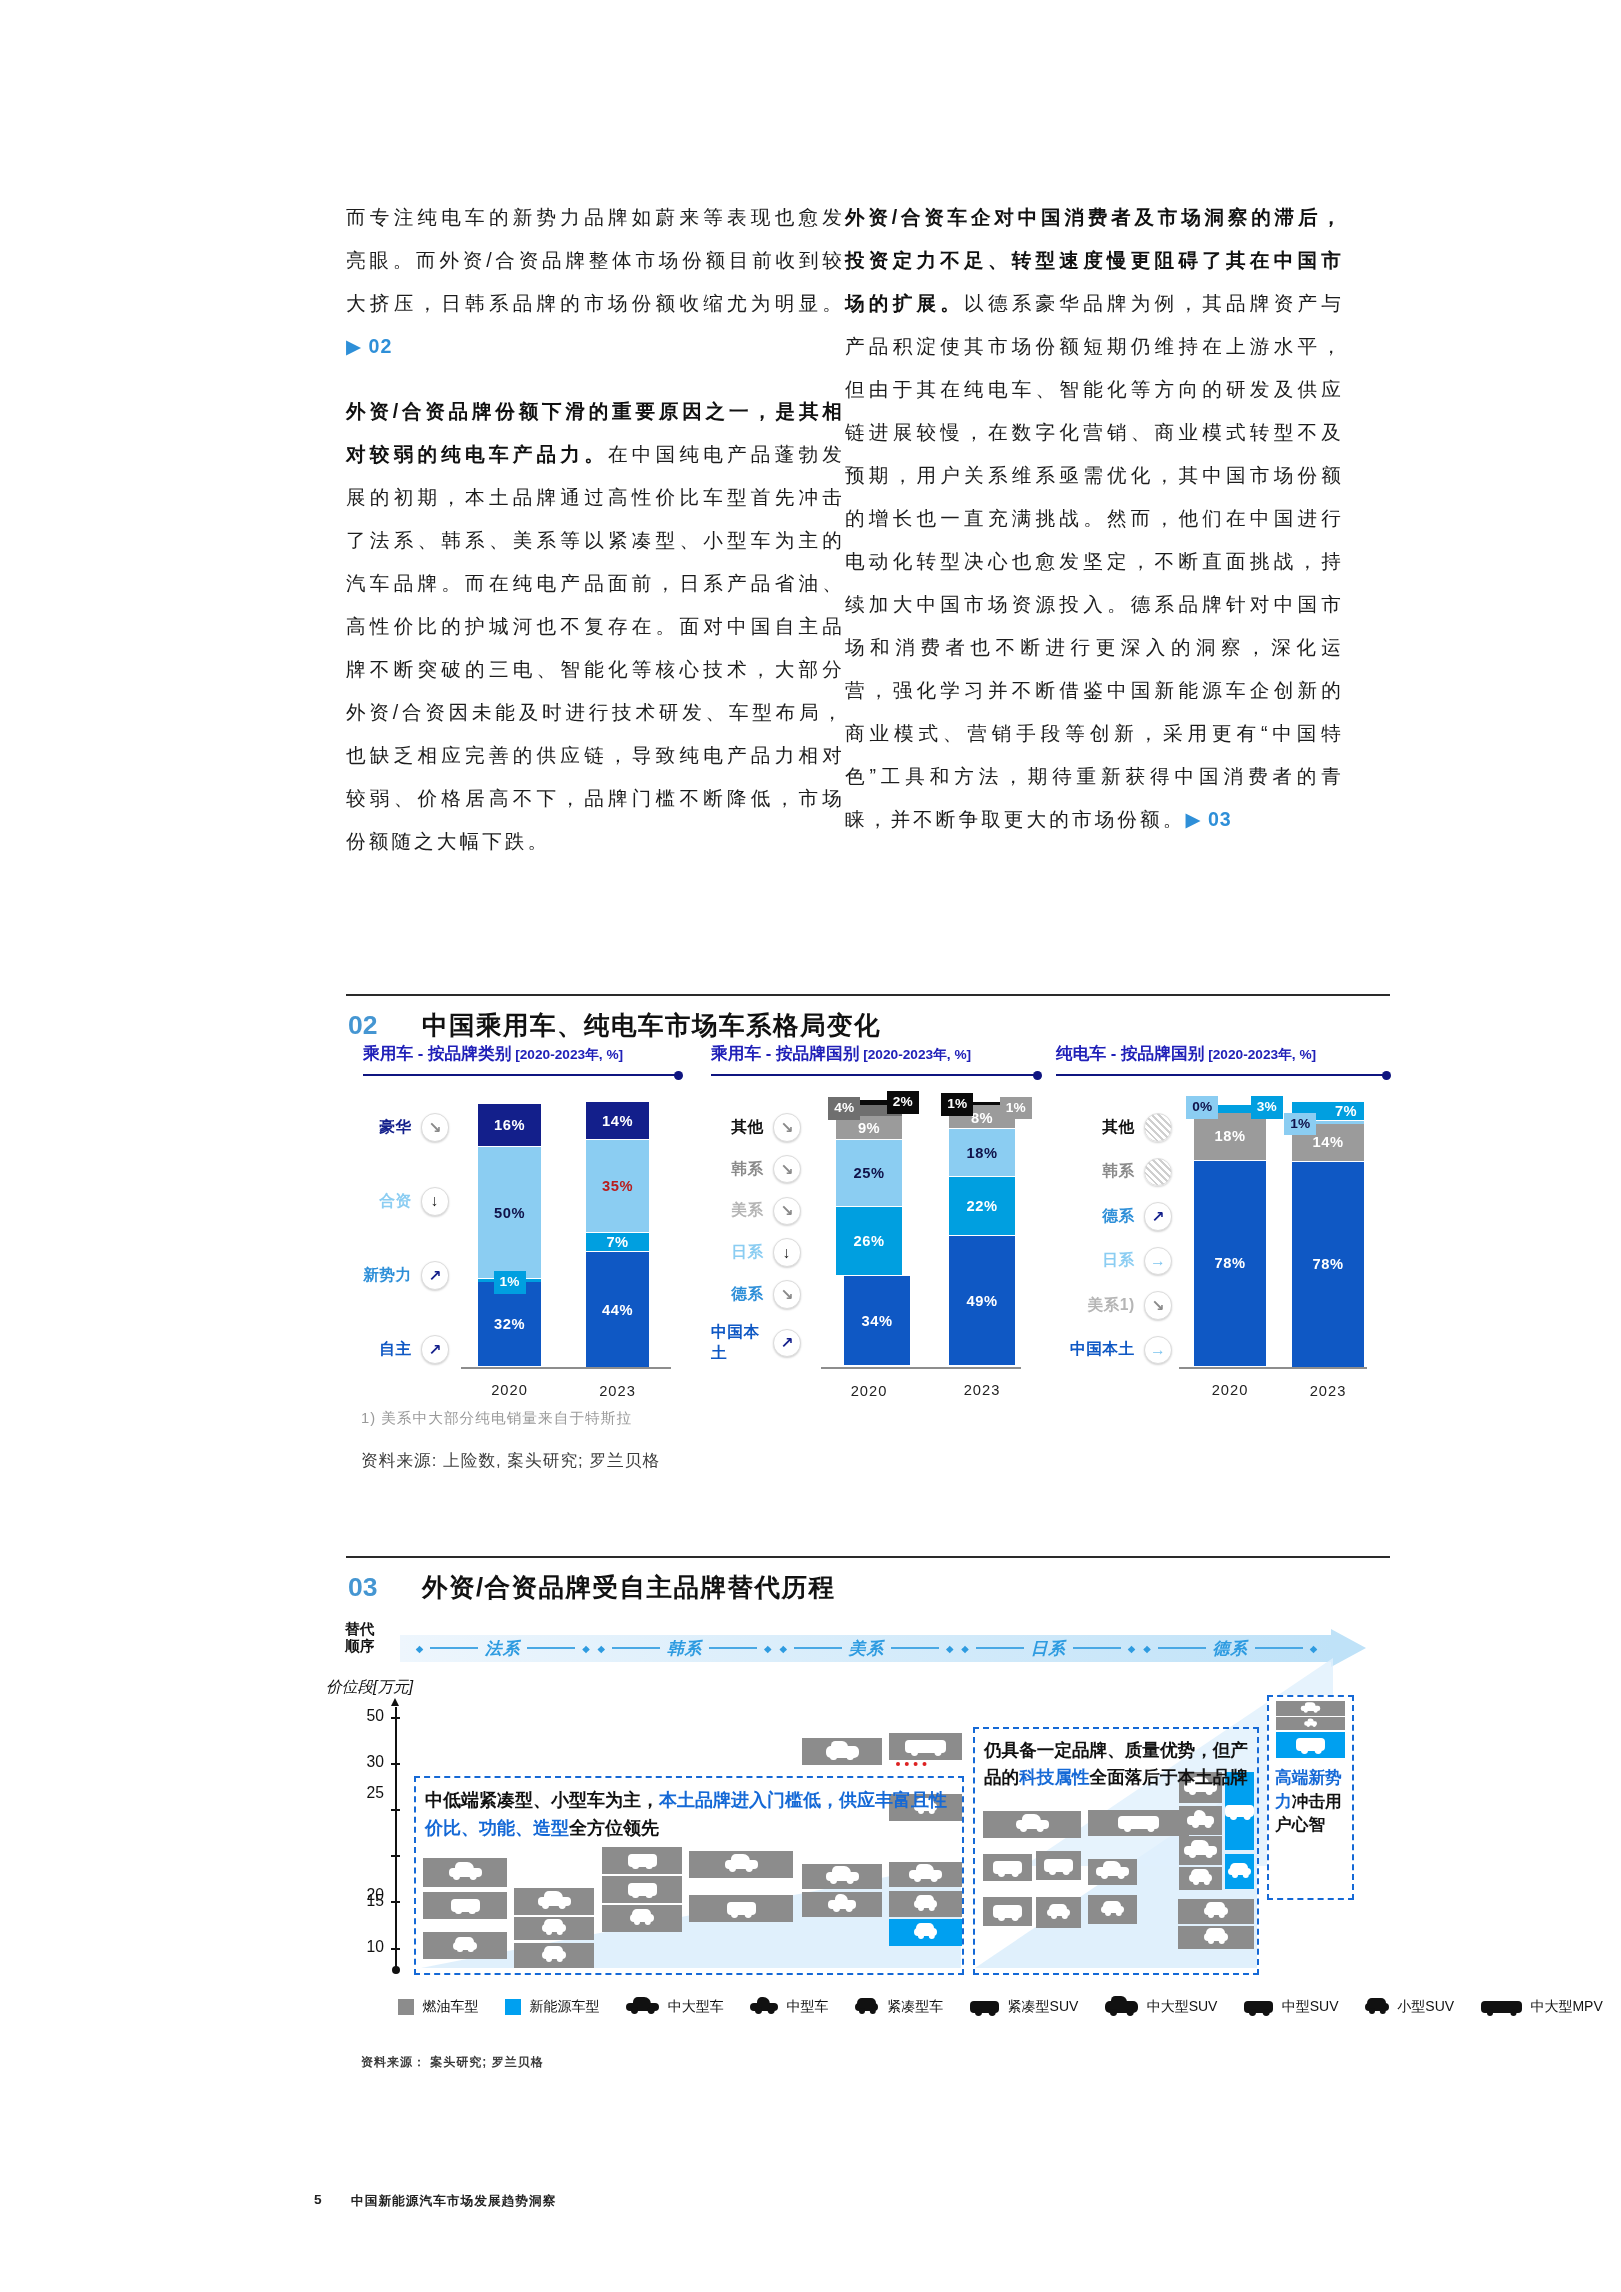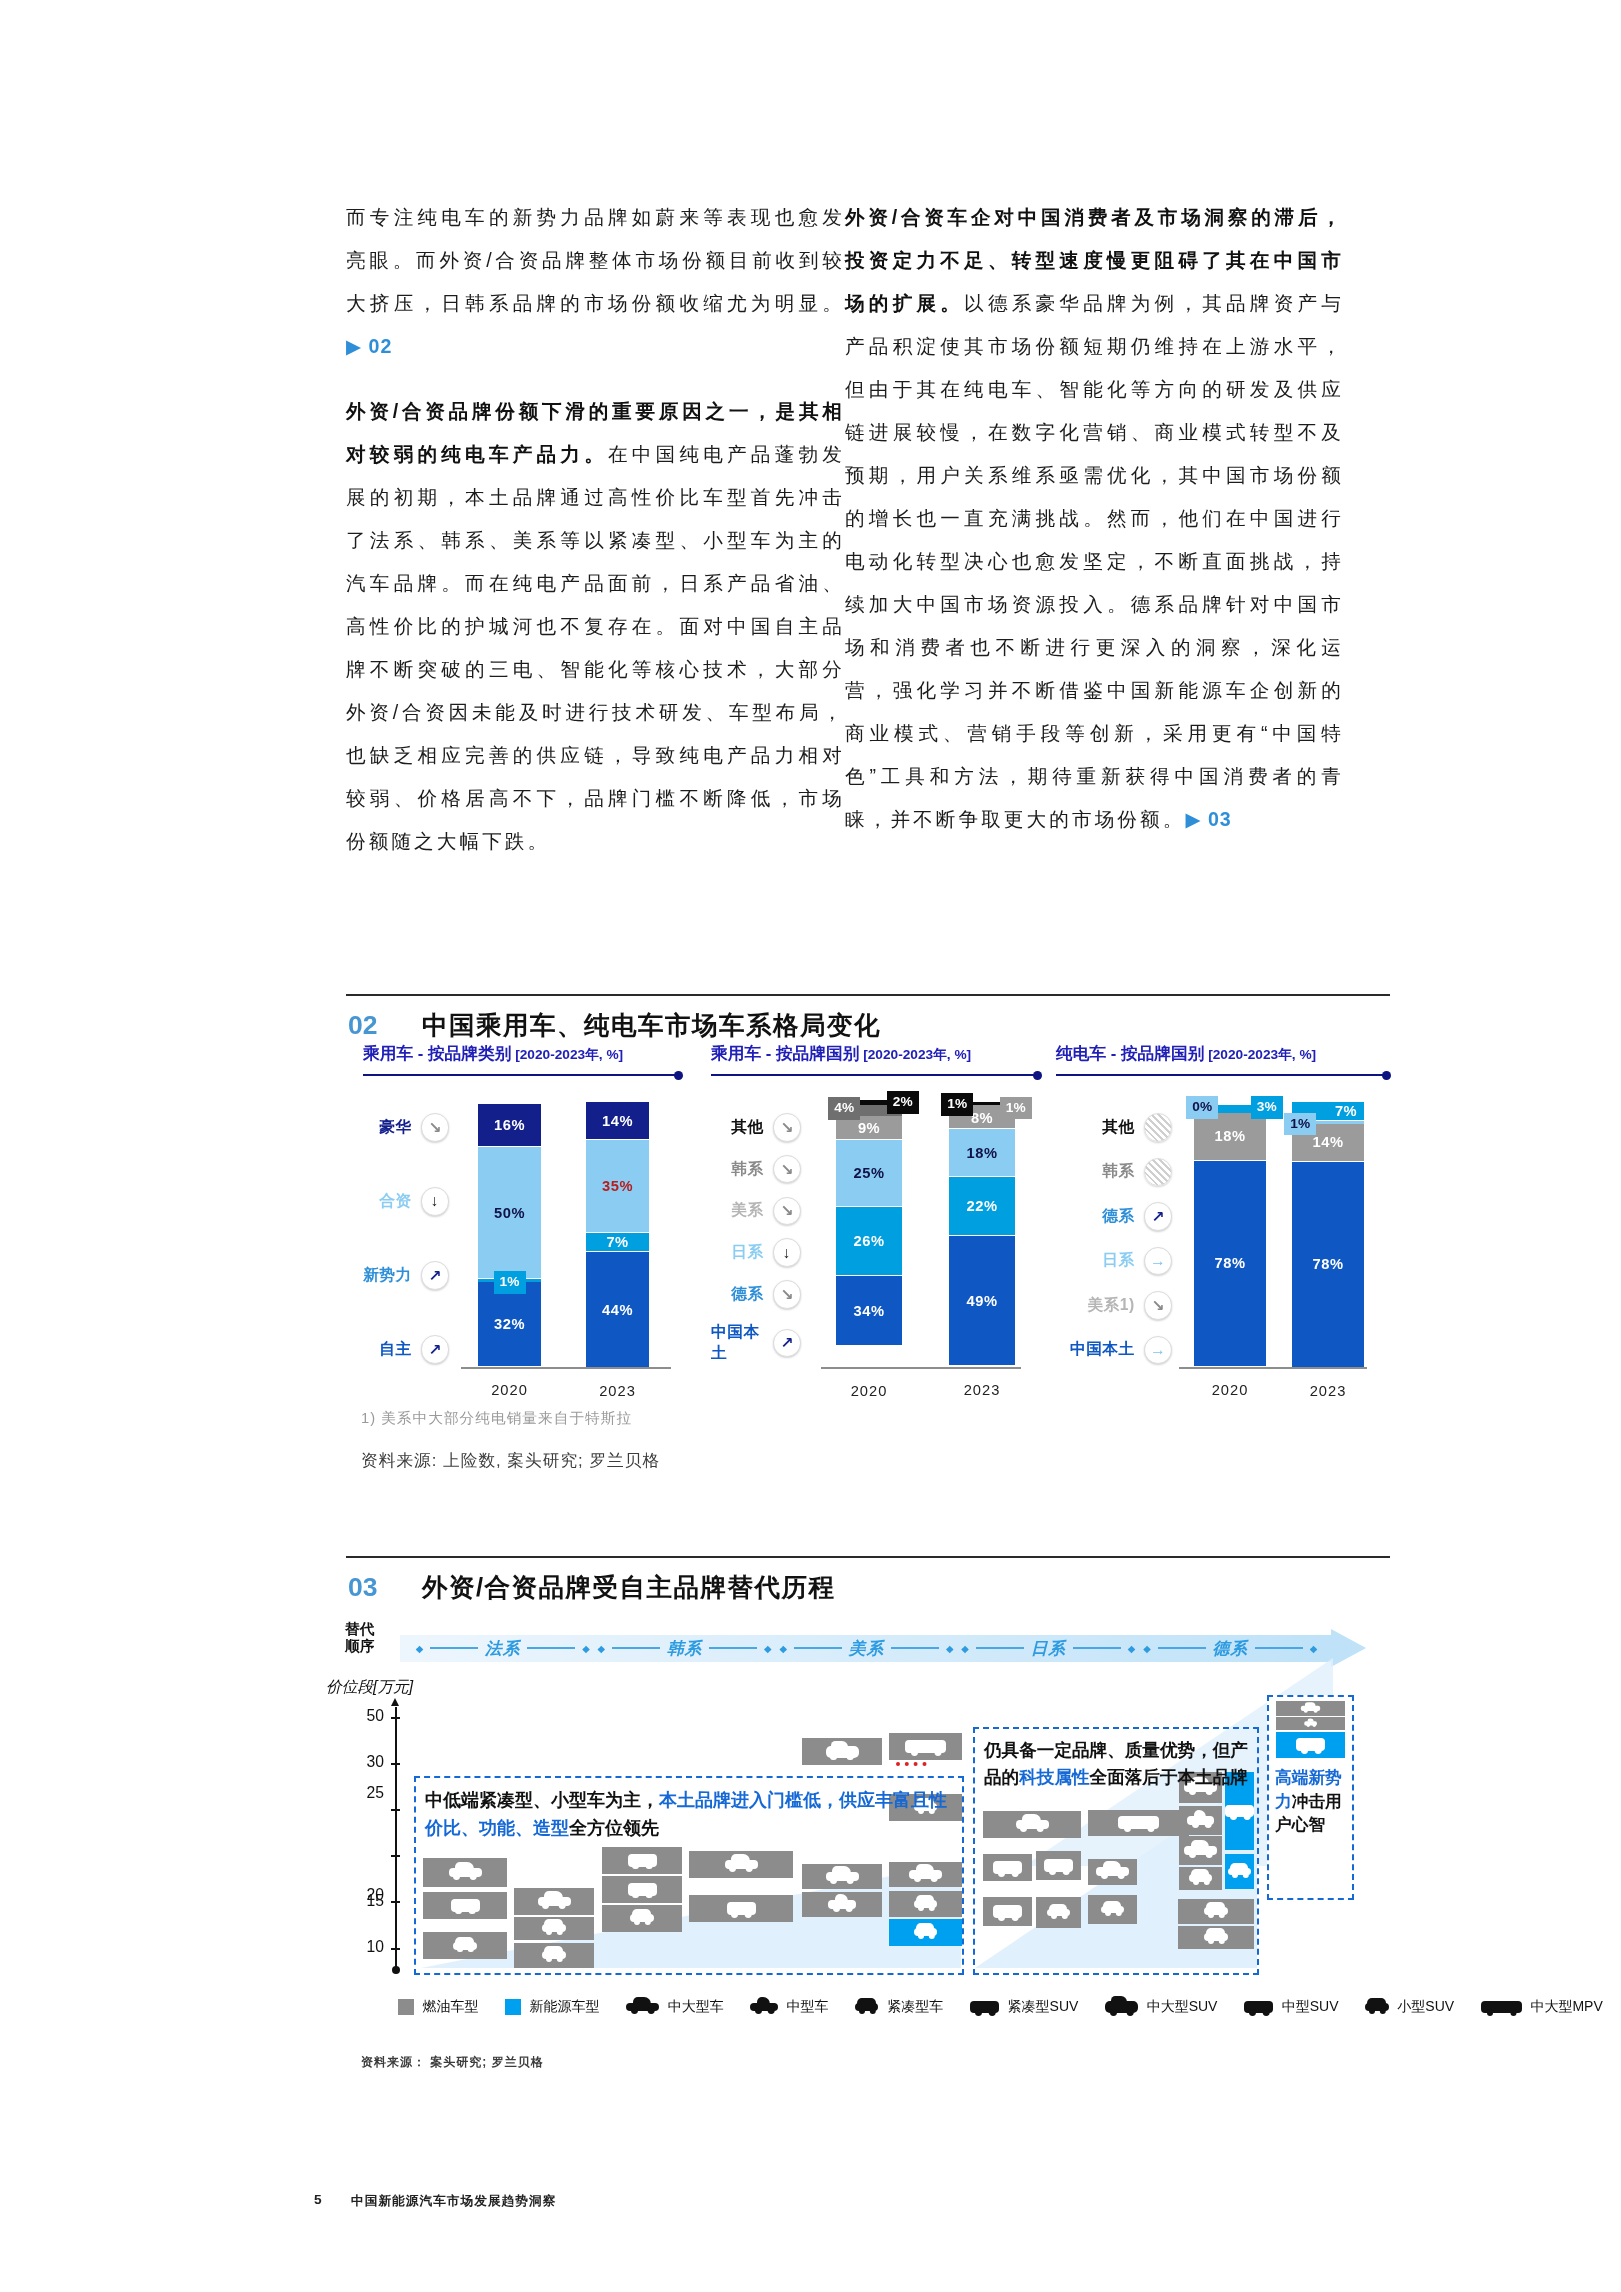--- a/index.html
+++ b/index.html
@@ -211,21 +211,21 @@
           <div class="badge l" style="background: rgb(111, 111, 111); color: rgb(255, 255, 255); top: -2.6px;">4%</div>
           <div class="seg" style="height: 23.6px; background: rgb(155, 155, 155);">
             <div class="slab" style="color: rgb(255, 255, 255);">9%</div>
           </div>
           <div class="seg" style="height: 66px; background: rgb(139, 205, 242);">
             <div class="slab" style="color: rgb(16, 18, 74);">25%</div>
           </div>
           <div class="seg" style="height: 68px; background: rgb(0, 159, 224);">
             <div class="slab" style="color: rgb(255, 255, 255);">26%</div>
           </div>
-          <div class="seg" style="height: 69px; background: rgb(15, 88, 196);">
+          <div class="seg" style="height: 89px; background: rgb(15, 88, 196); margin-left: 8px;">
             <div class="slab" style="color: rgb(255, 255, 255);">34%</div>
           </div>
           <div class="year">2020</div>
         </div>
         <div class="bar bar1" style="top: 60px; height: 265px;">
           <div class="seg" style="height: 2.6px; background: rgb(10, 10, 10);"></div>
           <div class="badge l" style="background: rgb(10, 10, 10); color: rgb(255, 255, 255); top: -8.8px;">1%</div>
           <div class="seg" style="height: 2.6px; background: rgb(155, 155, 155);"></div>
           <div class="badge r" style="background: rgb(155, 155, 155); color: rgb(255, 255, 255); top: -5.2px;">1%</div>
           <div class="seg" style="height: 21px; background: rgb(155, 155, 155);">

